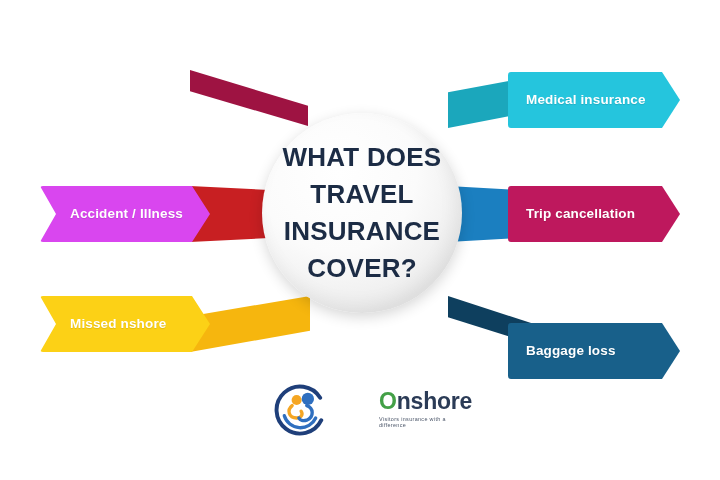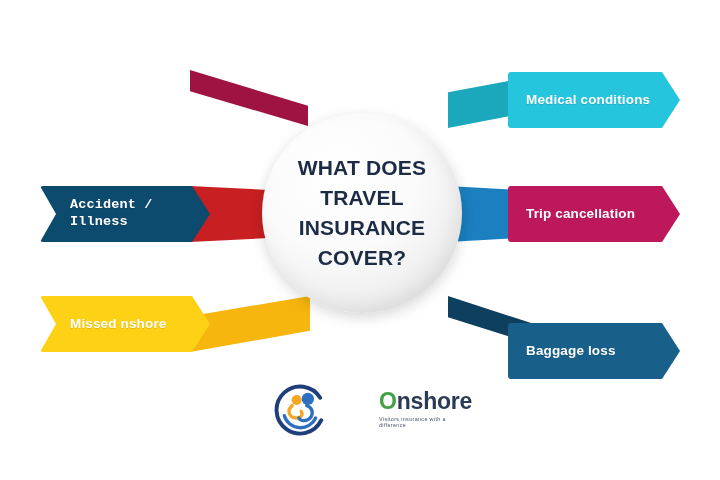--- a/index.html
+++ b/index.html
@@ -32,21 +32,21 @@
     box-shadow: 0 4px 14px rgba(0,0,0,0.16), inset -6px -8px 18px rgba(0,0,0,0.06);
     z-index: 40;
     display: flex;
     align-items: center;
     justify-content: center;
   }
   .center-text {
     text-align: center;
     color: #1c2c45;
     font-weight: bold;
-    font-size: 21px;
+    font-size: 26px;
     line-height: 1.42;
     letter-spacing: 0.2px;
     text-transform: uppercase;
     padding: 0 14px;
     white-space: pre-line;
   }
 
   
   .arrow {
     position: absolute;
@@ -149,36 +149,36 @@
 <body>
 
 <div id="infographic">
 
   <div class="arrow left" style="left:40px; top:70px; width:260px;">
     <div class="tail tail-down" style="left:150px; width:118px; background:#9E1342;"></div>
   </div>
 
   <div class="arrow left" style="left:40px; top:186px; width:250px;">
     <div class="tail tail-flat" style="left:150px; width:110px; background:#C81F22;"></div>
-    <div class="arrow-body" style="background:#0c4a6e;font-family:Liberation Mono, monospace;">
+    <div class="arrow-body" style="background:#d946ef;">
       <span class="arrow-label">Accident / Illness</span>
     </div>
   </div>
 
   <div class="arrow left" style="left:40px; top:296px; width:260px;">
     <div class="tail tail-up" style="left:150px; width:120px; background:#F6B60E;"></div>
     <div class="arrow-body" style="background:#FCD116;">
       <span class="arrow-label">Missed nshore</span>
     </div>
   </div>
 
   <div class="arrow right" style="left:452px; top:72px; width:240px;">
     <div class="tail tail-up" style="left:-4px; width:110px; background:#1BA7BC;"></div>
     <div class="arrow-body" style="background:#25C5DD;">
-      <span class="arrow-label">Medical conditions</span>
+      <span class="arrow-label">Medical insurance</span>
     </div>
   </div>
 
   <div class="arrow right" style="left:452px; top:186px; width:240px;">
     <div class="tail tail-flat" style="left:-4px; width:100px; background:#1B7FC0;"></div>
     <div class="arrow-body" style="background:#be185d;">
       <span class="arrow-label">Trip cancellation</span>
     </div>
   </div>
 

